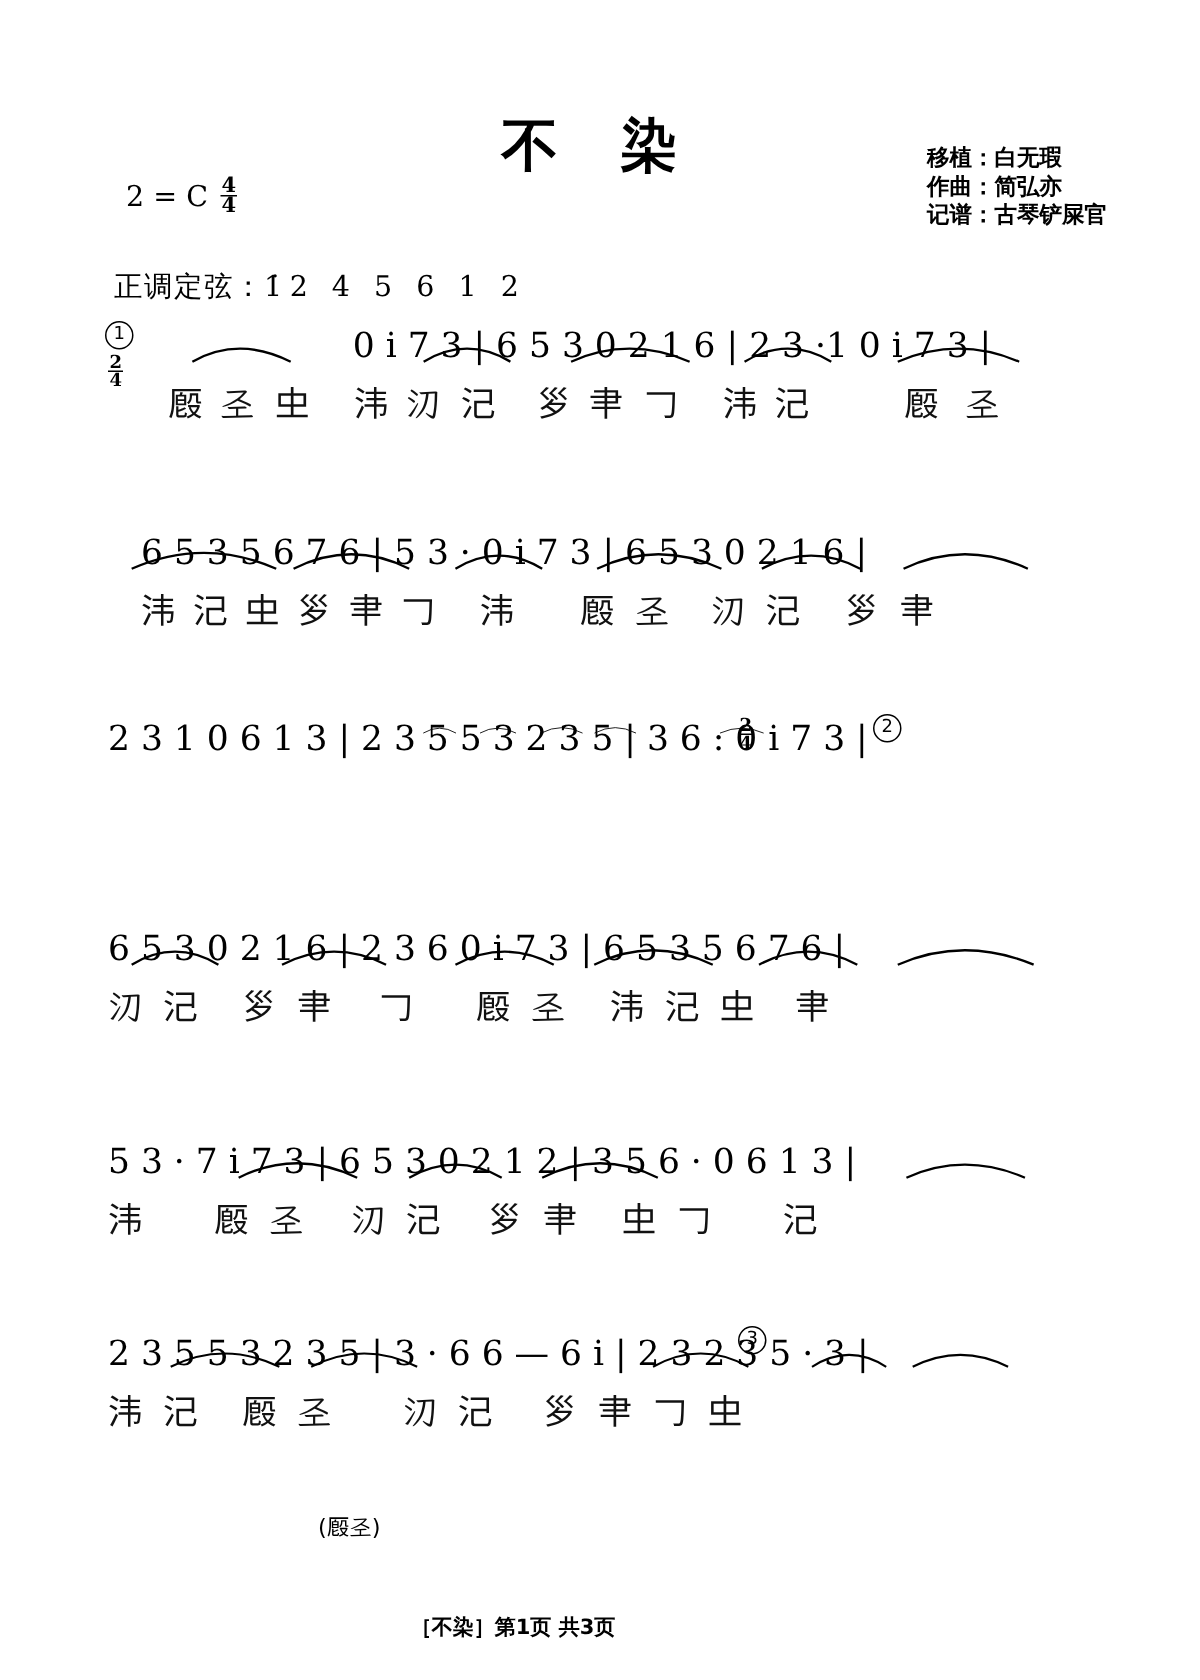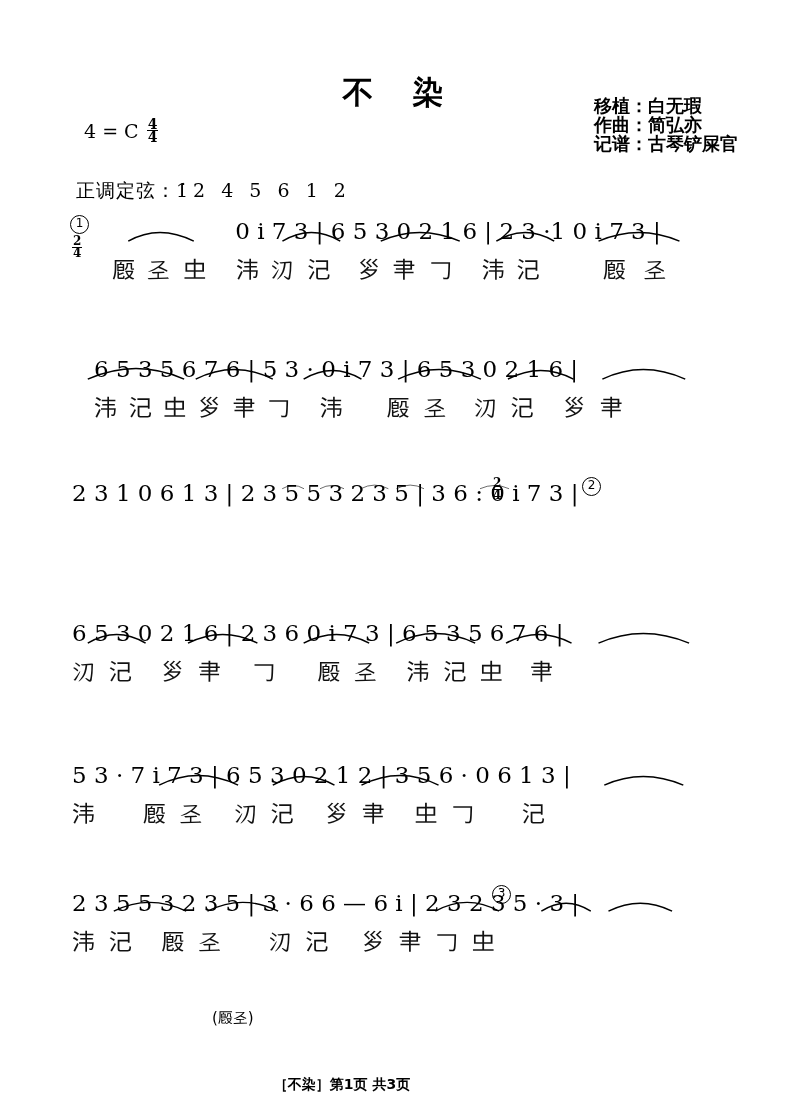--- a/index.html
+++ b/index.html
@@ -21,30 +21,30 @@
     height: 1120px;
     box-sizing: border-box;
   }
   
   .title {
     position: absolute;
     top: 72px;
     left: 0;
     width: 800px;
     text-align: center;
-    font-size: 31px;
+    font-size: 38px;
     font-weight: bold;
     letter-spacing: 14px;
     font-family: "DejaVu Serif", serif;
   }
   .credits {
     position: absolute;
     top: 96px;
     right: 62px;
-    font-size: 18px;
+    font-size: 15px;
     line-height: 19px;
     text-align: left;
     font-family: "DejaVu Sans", sans-serif;
     font-weight: bold;
   }
   .credits div span.lbl { letter-spacing: 0px; }
   .keysig {
     position: absolute;
     top: 118px;
     left: 84px;
@@ -168,21 +168,21 @@
     </div>
     <div>
       <span class="lbl">作曲：</span><span>简弘亦</span>
     </div>
     <div>
       <span class="lbl">记谱：</span><span>古琴铲屎官</span>
     </div>
   </div>
 
   <div class="keysig">
-    <span>4 = C</span>
+    <span>2 = C</span>
     <span class="frac">
       <span class="num">4</span>
       <span class="den">4</span>
     </span>
   </div>
 
   <div class="tuning">
     <span>正调定弦：</span><span class="nums">1<span style="position:relative;">̇</span>2 4 5<span>&nbsp;</span>6 1 2</span>
   </div>
 

